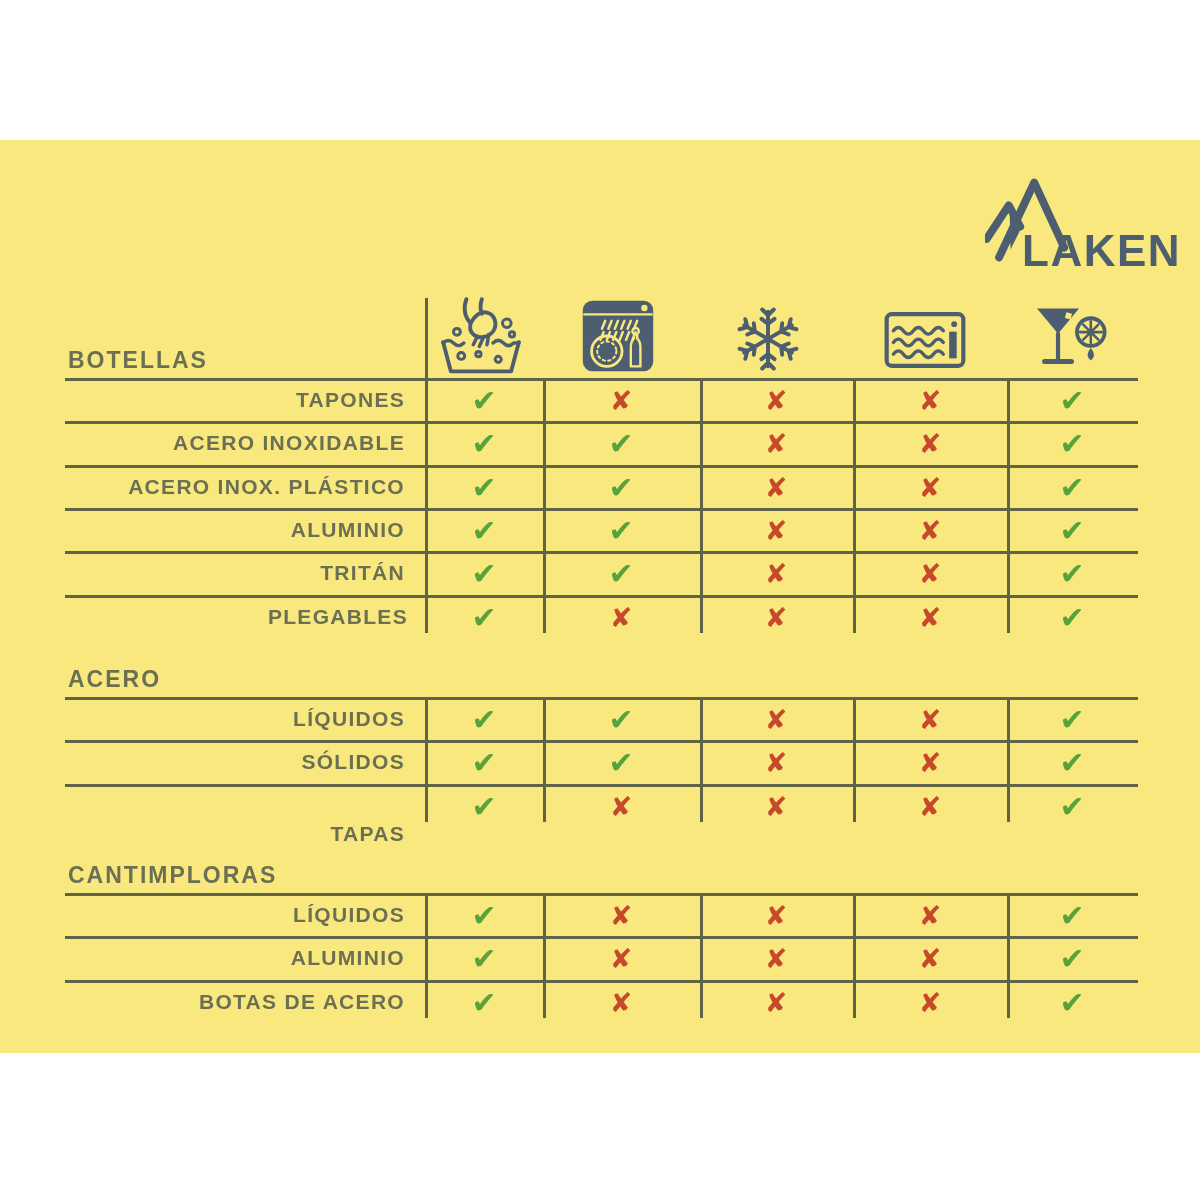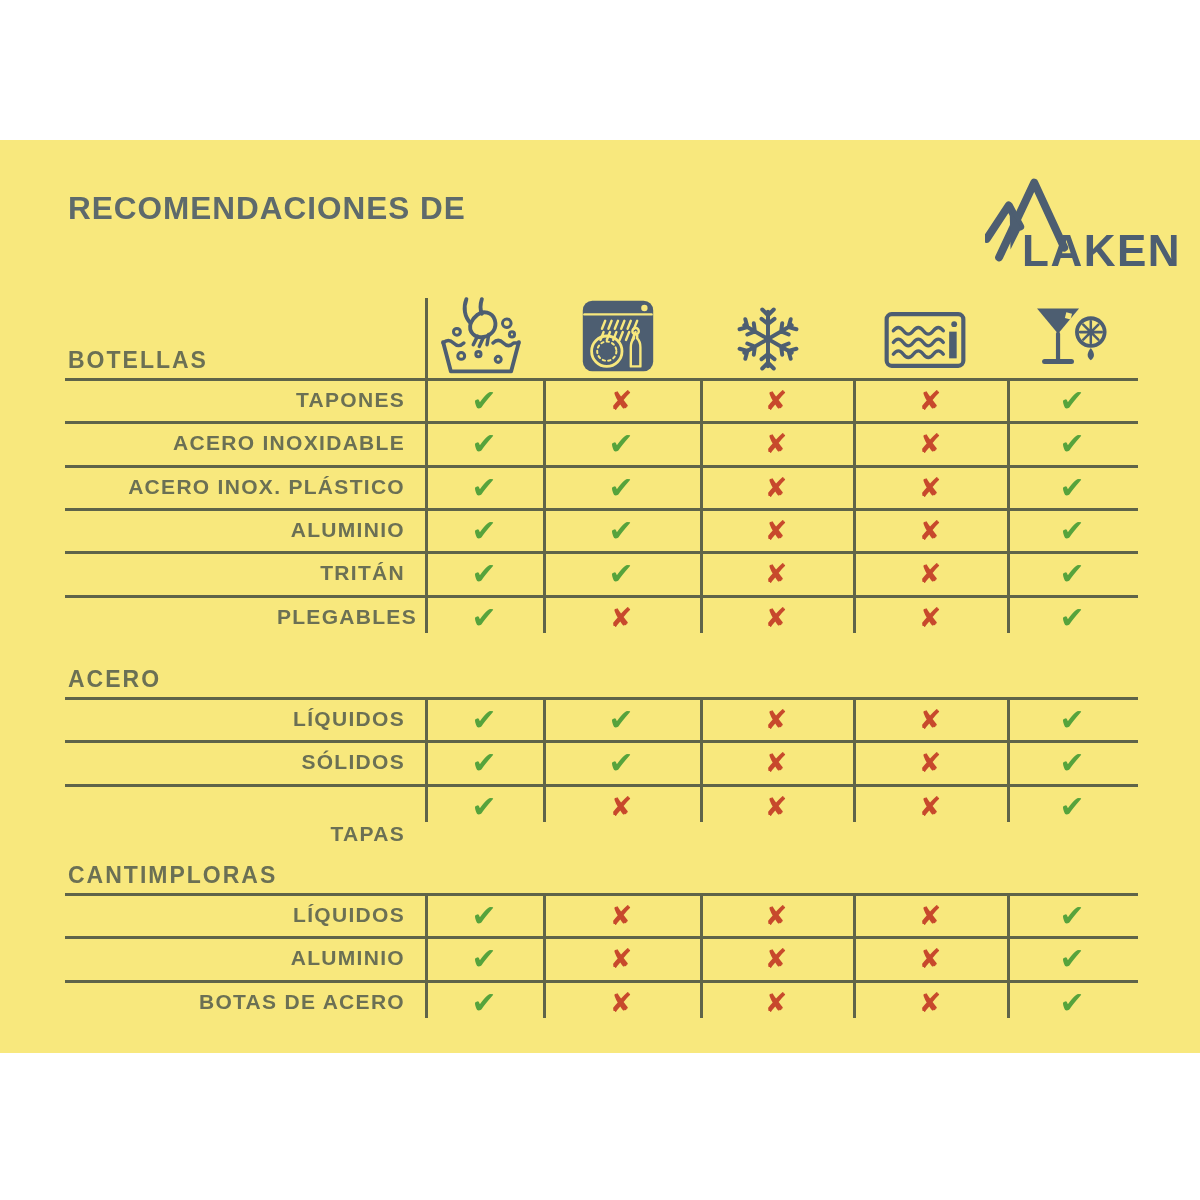--- a/index.html
+++ b/index.html
@@ -30,21 +30,20 @@
   .mark-check{color:var(--c-check);font-size:30px}
   .mark-cross{color:var(--c-cross);font-size:27px}
 </style>
 </head>
 <body>
 
 <div class="page">
   <div class="panel"></div>
 
   <div class="title">
-    <div>RECOMENDACIONES DE</div>
   </div>
 
   <div class="icon logo" style="left:985px;top:168px;width:88px;height:96px">
     <svg viewBox="0 0 100 100">
       <path class="st" stroke-width="9" d="M16 97 L56 12 L90 86"></path>
       <path class="st" stroke-width="9" d="M2 76 L27 38 L40 62"></path>
       <polygon class="fl" points="28,42 41,64 29,88"></polygon>
     </svg>
   </div>
   <div class="brand">LAKEN</div>
@@ -145,21 +144,21 @@
       <div class="mark mark-cross" style="left: 930px; top: 508.9px;">✘</div>
       <div class="mark mark-check" style="left: 1072px; top: 508.9px;">✔</div>
       <div class="hline" style="left: 65px; top: 551.2px; width: 1073px;"></div>
       <div class="row-label" style="left: 65px; top: 551.2px; width: 340px;">TRITÁN</div>
       <div class="mark mark-check" style="left: 484px; top: 552.2px;">✔</div>
       <div class="mark mark-check" style="left: 621px; top: 552.2px;">✔</div>
       <div class="mark mark-cross" style="left: 776px; top: 552.2px;">✘</div>
       <div class="mark mark-cross" style="left: 930px; top: 552.2px;">✘</div>
       <div class="mark mark-check" style="left: 1072px; top: 552.2px;">✔</div>
       <div class="hline" style="left: 65px; top: 594.5px; width: 1073px;"></div>
-      <div class="row-label" style="left: 77px; top: 594.5px; width: 340px;">PLEGABLES</div>
+      <div class="row-label" style="left: 68px; top: 594.5px; width: 340px;">PLEGABLES</div>
       <div class="mark mark-check" style="left: 484px; top: 595.5px;">✔</div>
       <div class="mark mark-cross" style="left: 621px; top: 595.5px;">✘</div>
       <div class="mark mark-cross" style="left: 776px; top: 595.5px;">✘</div>
       <div class="mark mark-cross" style="left: 930px; top: 595.5px;">✘</div>
       <div class="mark mark-check" style="left: 1072px; top: 595.5px;">✔</div>
       <div class="vline" style="left: 425px; top: 378px; height: 254.5px;"></div>
       <div class="vline" style="left: 543px; top: 378px; height: 254.5px;"></div>
       <div class="vline" style="left: 700px; top: 378px; height: 254.5px;"></div>
       <div class="vline" style="left: 853px; top: 378px; height: 254.5px;"></div>
       <div class="vline" style="left: 1007px; top: 378px; height: 254.5px;"></div>

